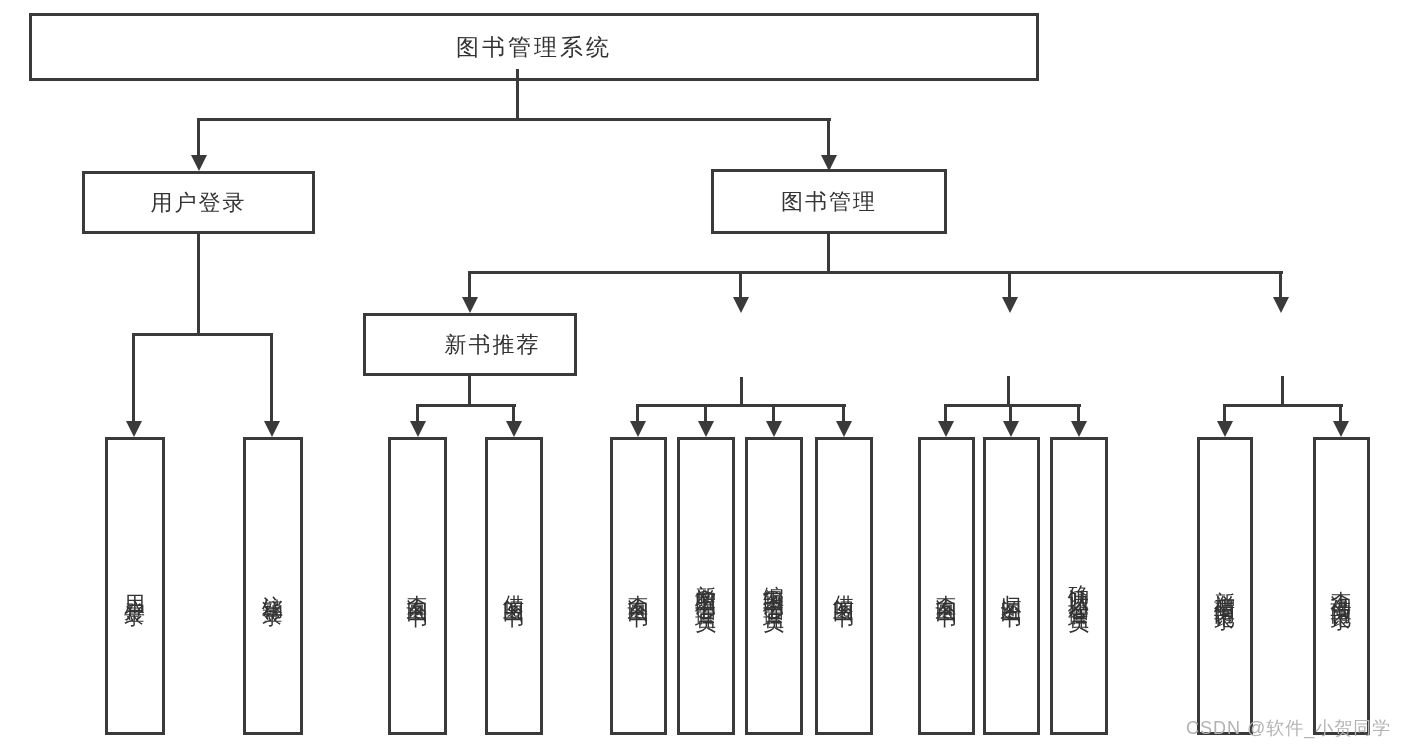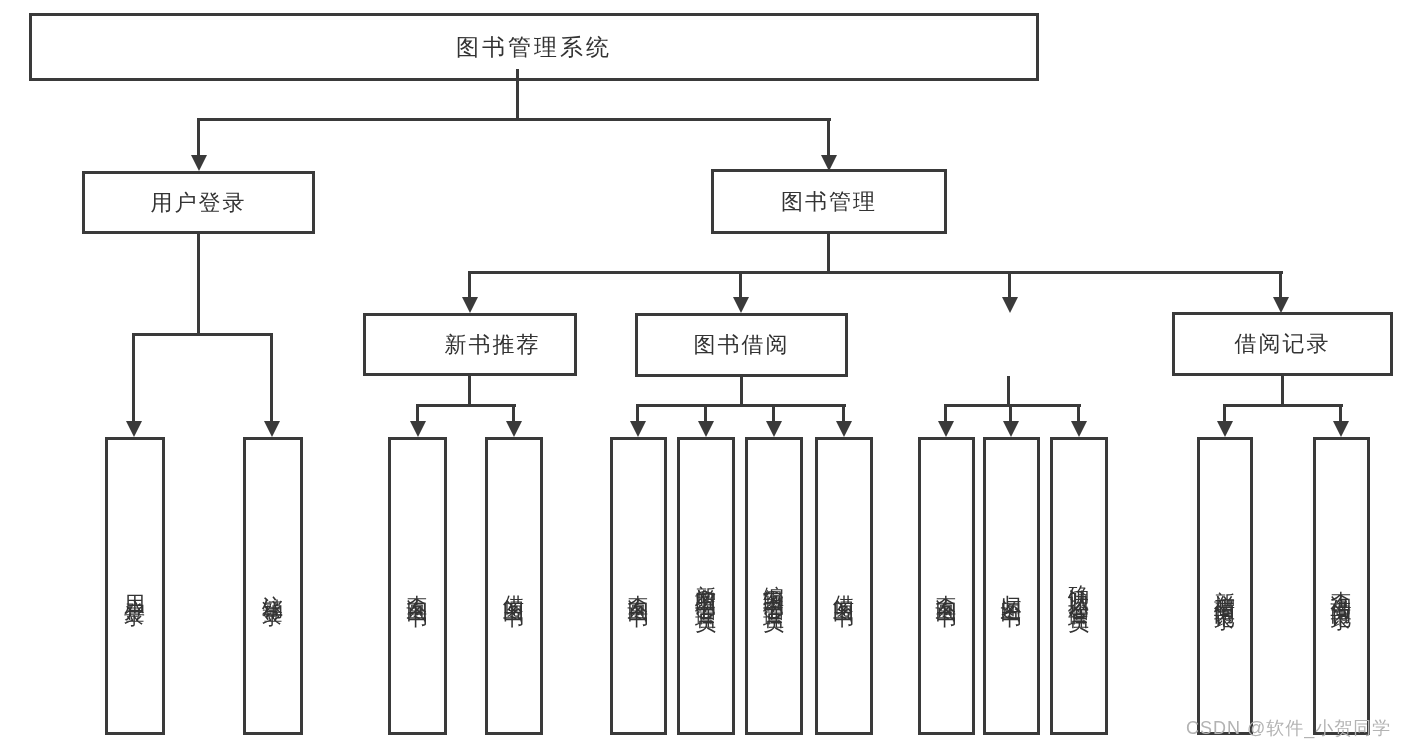--- a/index.html
+++ b/index.html
@@ -78,22 +78,20 @@
   <div class="vline" style="left:468px; top:271px; height:28px;"></div>
   <div class="arrowhead" style="left:462px; top:297px;"></div>
   <div class="vline" style="left:739px; top:271px; height:28px;"></div>
   <div class="arrowhead" style="left:733px; top:297px;"></div>
   <div class="vline" style="left:1008px; top:271px; height:28px;"></div>
   <div class="arrowhead" style="left:1002px; top:297px;"></div>
   <div class="vline" style="left:1279px; top:271px; height:28px;"></div>
   <div class="arrowhead" style="left:1273px; top:297px;"></div>
 
   <div class="box h-box" style="left:363px; top:313px; width:214px; height:63px;padding-left:45px;">新书推荐</div>
-  <div class="box h-box" style="left:635px; top:313px; width:213px; height:64px;">图书借阅</div>
-  <div class="box h-box" style="left:1172px; top:312px; width:221px; height:64px;">借阅记录</div>
 
   <div class="vline" style="left:468px; top:376px; height:31px;"></div>
   <div class="hline" style="left:416px; top:404px; width:100px;"></div>
   <div class="vline" style="left:416px; top:404px; height:19px;"></div>
   <div class="arrowhead" style="left:410px; top:421px;"></div>
   <div class="vline" style="left:512px; top:404px; height:19px;"></div>
   <div class="arrowhead" style="left:506px; top:421px;"></div>
 
   <div class="vline" style="left:740px; top:377px; height:29px;"></div>
   <div class="hline" style="left:636px; top:404px; width:210px;"></div>

